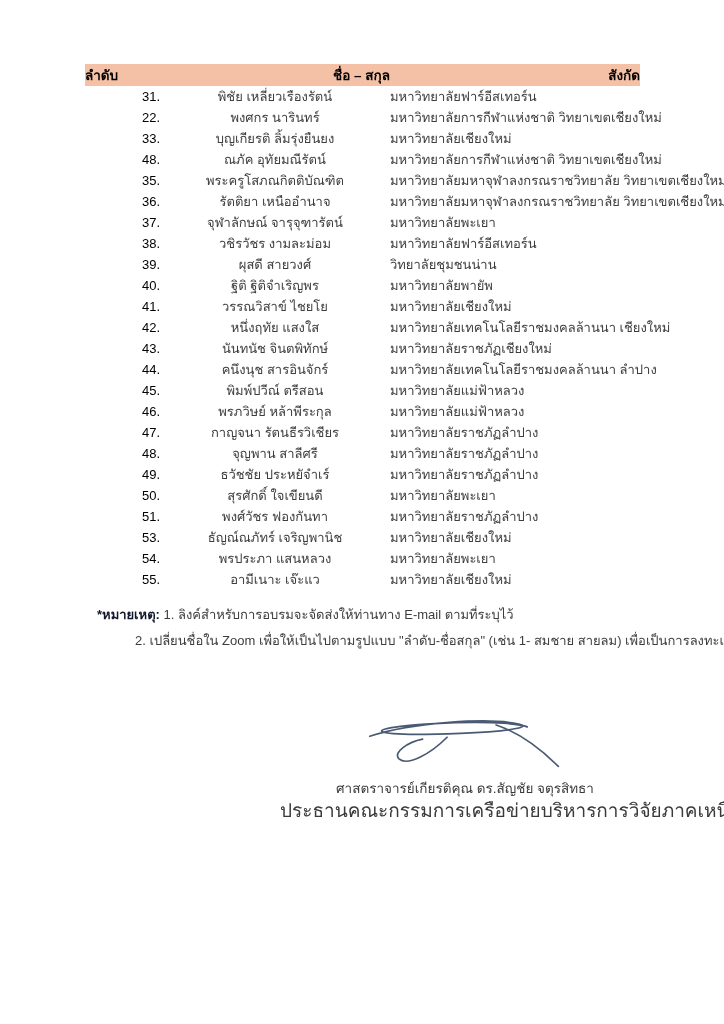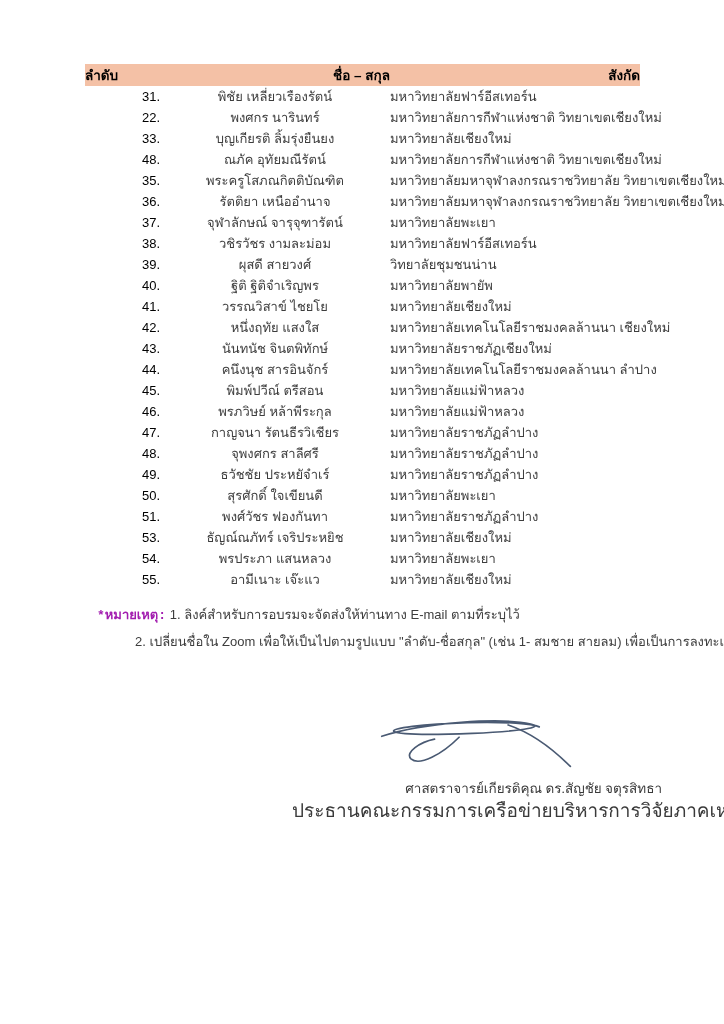--- a/index.html
+++ b/index.html
@@ -52,31 +52,30 @@
   
   .notes {
     position: absolute;
     left: 97px;
     top: 602px;
     font-size: 13px;
     line-height: 26px;
     color: #3d3d3d;
     white-space: nowrap;
   }
-  .notes .note-label { font-weight: bold; color: #a21caf; font-family: Liberation Mono, monospace; }
+  .notes .note-label { font-weight: bold; color: #0f172a; }
   .notes .note-second { padding-left: 38px; }
 
   
   .sig-block {
     position: absolute;
-    left: 292px;
+    left: 280px;
     top: 708px;
     width: 370px;
-    text-align: right;
-    font-family: Liberation Serif, serif;
+    text-align: center;
   }
   .sig-block svg { display: block; margin: 0 auto 4px auto; }
   .sig-name  { font-size: 13.5px; line-height: 22px; color: #3a3a3a; white-space: nowrap; }
   .sig-title { font-size: 19px; line-height: 22px; color: #3a3a3a; white-space: nowrap; }
 </style>
 </head>
 <body>
 
 <div class="page">
 
@@ -187,21 +186,21 @@
     </tr>
 
     <tr>
       <td class="cell-no">47.</td>
       <td class="cell-name">กาญจนา รัตนธีรวิเชียร</td>
       <td class="cell-aff">มหาวิทยาลัยราชภัฏลำปาง</td>
     </tr>
 
     <tr>
       <td class="cell-no">48.</td>
-      <td class="cell-name">จุพงศกร สาลีศรี</td>
+      <td class="cell-name">จุญพาน สาลีศรี</td>
       <td class="cell-aff">มหาวิทยาลัยราชภัฏลำปาง</td>
     </tr>
 
     <tr>
       <td class="cell-no">49.</td>
       <td class="cell-name">ธวัชชัย ประหยัจำเร์</td>
       <td class="cell-aff">มหาวิทยาลัยราชภัฏลำปาง</td>
     </tr>
 
     <tr>
@@ -212,21 +211,21 @@
 
     <tr>
       <td class="cell-no">51.</td>
       <td class="cell-name">พงศ์วัชร ฟองกันทา</td>
       <td class="cell-aff">มหาวิทยาลัยราชภัฏลำปาง</td>
     </tr>
 
 
     <tr>
       <td class="cell-no">53.</td>
-      <td class="cell-name">ธัญณ์ณภัทร์ เจริประหยิช</td>
+      <td class="cell-name">ธัญณ์ณภัทร์ เจริญพานิช</td>
       <td class="cell-aff">มหาวิทยาลัยเชียงใหม่</td>
     </tr>
 
     <tr>
       <td class="cell-no">54.</td>
       <td class="cell-name">พรประภา แสนหลวง</td>
       <td class="cell-aff">มหาวิทยาลัยพะเยา</td>
     </tr>
 
     <tr>

